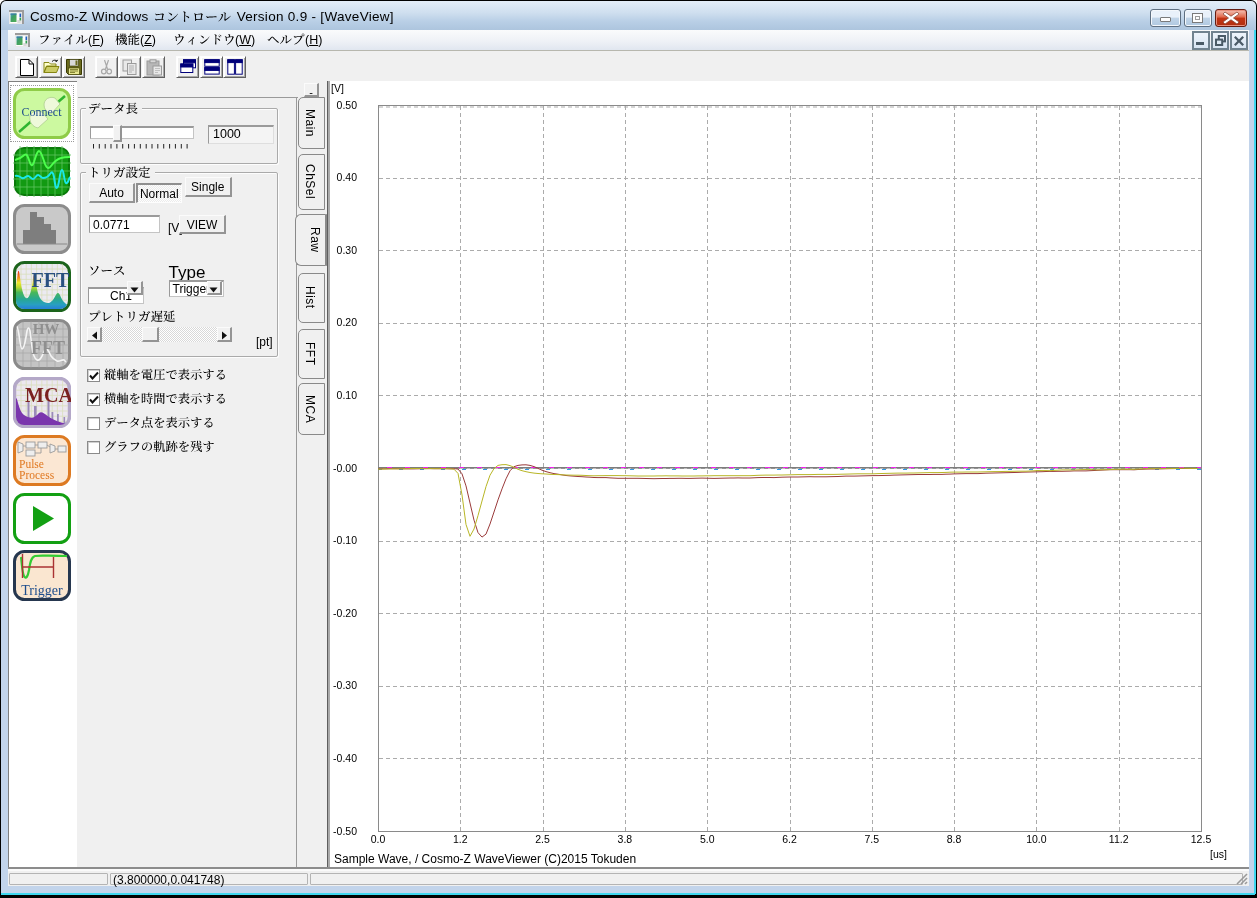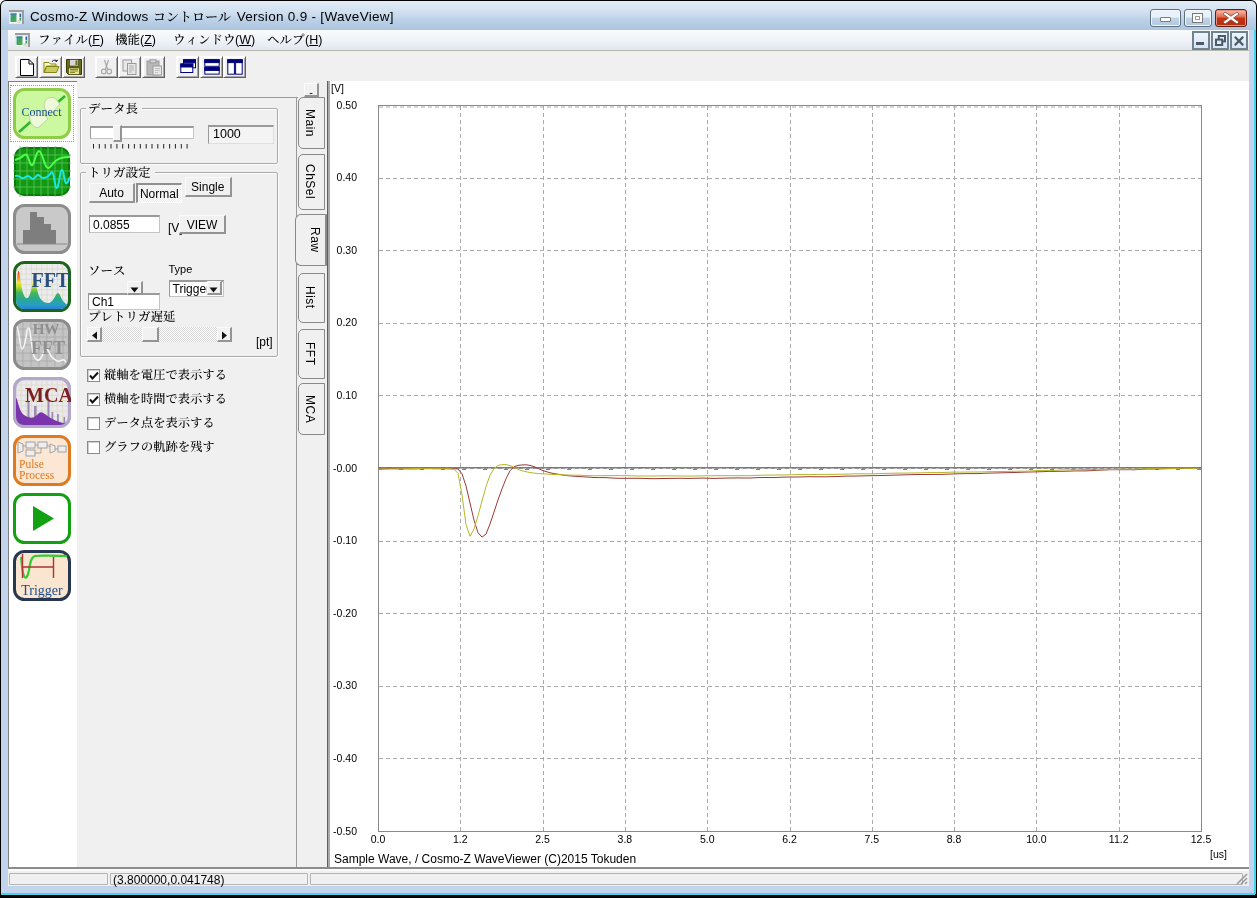--- a/index.html
+++ b/index.html
@@ -416,32 +416,32 @@
         <path d="M5.5 11.5Q5.2 11.5 5.1 11.3Q4.9 11.1 4.8 10.9Q4.7 10.6 4.7 10.3Q4.7 10.1 4.8 9.8Q4.9 9.6 4.9 9.2Q5 8.9 5 8.4Q5 7.9 5 7.3Q5 6.8 5 6.3Q5 5.8 5 5.5Q5 5.1 5 4.7Q5 4.2 5 3.8Q5 3.4 5 3Q5 2.7 4.9 2.4Q4.9 2.1 4.7 2Q4.4 1.9 4 1.9L3.9 1.6Q4.2 1.5 4.4 1.5Q4.6 1.4 4.8 1.4Q5 1.4 5.3 1.5Q5.5 1.6 5.8 1.7Q6 1.8 6.2 2Q6.3 2.1 6.3 2.3Q6.3 2.4 6.3 2.5Q6.2 2.6 6.1 2.7Q6.1 2.8 6 3Q6 3.3 6 3.8Q5.9 4.2 5.9 4.6Q5.9 5 5.9 5.4Q5.9 5.7 5.9 6.3Q5.9 6.8 5.9 7.4Q5.9 8 5.9 8.6Q5.9 9.3 5.9 9.8Q5.9 10.2 5.9 10.5Q6 10.8 6 10.9Q6 11.2 5.8 11.4Q5.7 11.5 5.5 11.5ZM9.3 7.8Q9.1 7.8 8.9 7.7Q8.8 7.6 8.7 7.5Q8.5 7.3 8.3 7.1Q8.1 6.9 7.8 6.6Q7.4 6.3 6.9 6.1Q6.4 5.8 5.7 5.5V5.1Q6.7 5.3 7.6 5.6Q8.5 5.9 9 6.2Q9.3 6.4 9.6 6.7Q9.8 6.9 9.8 7.3Q9.8 7.5 9.6 7.6Q9.5 7.8 9.3 7.8Z"></path>
         <path d="M16.7 11.5Q18.6 10.5 19.5 9.2Q20.4 7.9 20.5 6Q20.6 5.6 20.6 5.2Q20.6 4.7 20.6 4.3Q20.6 3.9 20.6 3.5Q20.6 3.2 20.6 2.9Q20.5 2.7 20.5 2.5Q20.5 2.4 20.3 2.3Q20.2 2.3 20 2.2Q19.8 2.2 19.5 2.1L19.5 1.9Q19.7 1.8 20 1.7Q20.3 1.6 20.5 1.6Q20.7 1.6 20.9 1.6Q21.1 1.7 21.3 1.9Q21.6 2 21.7 2.1Q21.9 2.3 21.9 2.4Q21.9 2.5 21.8 2.6Q21.7 2.7 21.7 2.8Q21.6 2.9 21.6 3.2Q21.6 3.4 21.6 3.8Q21.6 4.2 21.6 4.6Q21.5 5 21.5 5.4Q21.5 5.7 21.5 6Q21.4 8.2 20.2 9.6Q19.1 11 16.9 11.7ZM16.9 8.3Q16.7 8.3 16.6 8.2Q16.5 8.1 16.4 7.8Q16.3 7.6 16.3 7.3Q16.3 7.1 16.4 6.7Q16.4 6.3 16.4 5.6Q16.4 5.3 16.4 4.8Q16.4 4.4 16.4 3.9Q16.4 3.5 16.4 3.3Q16.4 3 16.3 2.9Q16.3 2.8 16.1 2.8Q16 2.7 15.8 2.7Q15.6 2.6 15.4 2.6L15.4 2.3Q15.6 2.3 15.8 2.2Q16.1 2.1 16.2 2.1Q16.4 2.1 16.6 2.2Q16.9 2.3 17.1 2.4Q17.3 2.6 17.5 2.7Q17.6 2.9 17.6 3Q17.6 3.1 17.5 3.2Q17.5 3.4 17.5 3.5Q17.4 3.6 17.4 3.9Q17.4 4 17.4 4.4Q17.4 4.8 17.4 5.3Q17.4 5.7 17.4 6.2Q17.4 6.7 17.4 7.1Q17.4 7.4 17.4 7.6Q17.4 8 17.2 8.2Q17.1 8.3 16.9 8.3Z"></path>
         <path d="M35.7 3.9Q35.5 3.9 35.4 3.7Q35.3 3.5 35.1 3.3Q34.9 3.1 34.6 2.8Q34.4 2.5 34 2.2L34.1 2Q34.6 2.1 35 2.3Q35.4 2.5 35.6 2.8Q35.8 3 35.9 3.1Q36 3.3 36 3.5Q36 3.7 35.9 3.8Q35.8 3.9 35.7 3.9ZM32.1 11.1Q32 11.1 31.9 11Q31.8 10.9 31.7 10.7Q31.6 10.5 31.5 10.3Q31.3 10.1 31.1 9.9Q30.8 9.7 30.5 9.4L30.6 9.2Q30.9 9.3 31.2 9.4Q31.5 9.6 31.7 9.7Q32 9.7 32.1 9.8Q32.3 9.8 32.5 9.8Q32.6 9.8 32.7 9.6Q32.9 9.3 33.1 8.8Q33.3 8.4 33.5 7.8Q33.6 7.2 33.7 6.6Q33.9 6.1 33.9 5.6Q34 5.2 34 4.9Q34 4.8 33.8 4.8Q33.6 4.8 33.2 4.8Q32.8 4.9 32.4 4.9Q32 5 31.6 5Q31.2 5.1 30.9 5.1Q30.6 5.2 30.3 5.2Q29.9 5.3 29.5 5.4Q29.2 5.4 28.9 5.5Q28.5 5.6 28.4 5.6Q28.1 5.7 28 5.8Q27.8 5.9 27.6 5.9Q27.4 5.9 27.2 5.7Q27 5.5 26.8 5.3Q26.7 5.1 26.6 4.9Q26.5 4.7 26.5 4.5Q26.5 4.3 26.6 4.1L26.8 4Q26.9 4.3 27.1 4.5Q27.3 4.8 27.6 4.8Q27.7 4.8 28.1 4.7Q28.5 4.7 29.1 4.6Q29.7 4.6 30.3 4.5Q30.9 4.4 31.5 4.3Q32.1 4.3 32.7 4.2Q33.2 4.1 33.5 4.1Q33.7 4.1 33.8 4Q33.9 3.9 34 3.8Q34.1 3.8 34.2 3.8Q34.3 3.8 34.5 3.9Q34.7 4 34.9 4.1Q35.1 4.3 35.2 4.5Q35.3 4.6 35.3 4.7Q35.3 4.9 35.2 4.9Q35.1 5 35 5.1Q34.9 5.2 34.9 5.4Q34.8 6 34.7 6.6Q34.6 7.2 34.4 7.8Q34.3 8.4 34.1 9Q33.9 9.5 33.6 10.1Q33.5 10.4 33.2 10.6Q33 10.9 32.7 11Q32.4 11.1 32.1 11.1ZM25.9 11.4Q27.1 10.6 27.9 9.8Q28.7 8.9 29.2 8.1Q29.7 7.2 30 6.4Q30.3 5.7 30.5 5Q30.6 4.7 30.6 4.4Q30.7 4 30.8 3.7Q30.8 3.3 30.9 3Q30.9 2.7 30.9 2.5Q30.9 2.3 30.9 2.2Q30.8 2.1 30.7 2.1Q30.5 2 30.3 1.9Q30.1 1.9 29.9 1.8L29.9 1.6Q30.1 1.5 30.4 1.5Q30.7 1.4 30.9 1.4Q31.1 1.4 31.3 1.5Q31.6 1.6 31.8 1.7Q32 1.8 32.2 2Q32.3 2.1 32.3 2.3Q32.3 2.4 32.2 2.5Q32.2 2.6 32.1 2.7Q32 2.8 31.9 3.1Q31.9 3.3 31.8 3.6Q31.7 3.9 31.6 4.3Q31.6 4.6 31.5 5Q31.3 5.4 31.1 6.1Q30.9 6.7 30.5 7.4Q30.2 8.2 29.6 8.9Q29 9.7 28.1 10.4Q27.3 11.1 26.1 11.7ZM36.8 2.9Q36.7 2.9 36.5 2.8Q36.4 2.6 36.2 2.4Q36 2.1 35.8 1.9Q35.5 1.6 35.1 1.3L35.2 1.1Q35.7 1.3 36.1 1.5Q36.5 1.6 36.7 1.8Q36.9 2 37.1 2.2Q37.2 2.4 37.2 2.6Q37.2 2.8 37.1 2.9Q37 2.9 36.8 2.9Z"></path>
         <path d="M44.4 1.2H47V1.5H44.4ZM43.8 1.2V1.1V0.7L45 1.2H44.8V2.2Q44.8 2.6 44.7 3.1Q44.7 3.5 44.5 4Q44.3 4.5 43.8 5Q43.4 5.4 42.7 5.8L42.6 5.6Q43.2 5.1 43.4 4.5Q43.7 3.9 43.8 3.4Q43.8 2.8 43.8 2.2ZM46.5 1.2H46.4L46.9 0.6L47.9 1.5Q47.8 1.5 47.7 1.6Q47.6 1.6 47.4 1.6V4Q47.4 4.1 47.5 4.2Q47.5 4.2 47.7 4.2H48.2Q48.3 4.2 48.4 4.2Q48.6 4.2 48.6 4.2Q48.7 4.2 48.7 4.2Q48.7 4.2 48.8 4.1Q48.8 3.9 48.9 3.5Q49 3.1 49.1 2.6H49.3L49.3 4.1Q49.5 4.2 49.6 4.3Q49.6 4.4 49.6 4.5Q49.6 4.8 49.3 4.9Q49 5.1 48.1 5.1H47.4Q47 5.1 46.8 5Q46.6 4.9 46.6 4.7Q46.5 4.6 46.5 4.3ZM42.8 6.1H47.6V6.5H42.9ZM47.3 6.1H47.1L47.8 5.5L48.8 6.4Q48.7 6.5 48.6 6.6Q48.5 6.6 48.3 6.6Q47.8 7.9 47 8.9Q46.2 10 44.9 10.8Q43.7 11.5 41.9 12L41.8 11.8Q44 11 45.4 9.5Q46.7 8 47.3 6.1ZM44 6.1Q44.3 7.1 44.8 7.9Q45.4 8.7 46.1 9.3Q46.9 9.9 47.8 10.3Q48.7 10.7 49.7 11L49.7 11.1Q49.4 11.2 49.1 11.4Q48.9 11.6 48.8 12Q47.4 11.5 46.5 10.8Q45.5 10 44.8 8.9Q44.1 7.8 43.8 6.2ZM38.6 1.3H41L41.6 0.6Q41.6 0.6 41.8 0.7Q41.9 0.9 42.2 1.1Q42.4 1.3 42.6 1.5Q42.6 1.7 42.3 1.7H38.7ZM38.5 4.5H41L41.6 3.8Q41.6 3.8 41.7 3.9Q41.9 4.1 42.1 4.2Q42.4 4.4 42.6 4.6Q42.5 4.8 42.2 4.8H38.6ZM38.5 6.1H41L41.5 5.4Q41.5 5.4 41.7 5.5Q41.9 5.6 42.1 5.8Q42.4 6 42.5 6.2Q42.5 6.4 42.2 6.4H38.6ZM37.9 2.9H41.6L42.2 2.1Q42.2 2.1 42.4 2.3Q42.6 2.4 42.8 2.6Q43.1 2.8 43.3 3Q43.2 3.2 42.9 3.2H38ZM38.5 7.7V7.2L39.5 7.7H41.8V8H39.5V11.6Q39.5 11.6 39.4 11.7Q39.2 11.8 39.1 11.8Q38.9 11.9 38.7 11.9H38.5ZM41.3 7.7H41.2L41.7 7.1L42.8 7.9Q42.7 8 42.6 8.1Q42.5 8.2 42.3 8.2V11.2Q42.3 11.2 42.2 11.3Q42 11.3 41.8 11.4Q41.7 11.5 41.5 11.5H41.3ZM39 10.4H41.8V10.8H39Z"></path>
         <path d="M51.9 4.5H58.8L59.4 3.8Q59.4 3.8 59.5 3.9Q59.7 4 59.9 4.1Q60 4.2 60.2 4.4Q60.4 4.6 60.6 4.7Q60.6 4.8 60.5 4.8Q60.4 4.9 60.3 4.9H52ZM55.7 4.5H56.7V11L55.7 10.8ZM56.2 7.3H58.8L59.5 6.5Q59.5 6.5 59.6 6.6Q59.7 6.7 59.9 6.8Q60.1 7 60.3 7.2Q60.5 7.3 60.6 7.5Q60.6 7.7 60.3 7.7H56.2ZM53.2 7.9Q53.6 8.8 54.1 9.4Q54.6 10 55.3 10.3Q56 10.6 56.8 10.7Q57.7 10.8 58.9 10.8Q59.2 10.8 59.6 10.8Q60 10.8 60.5 10.8Q60.9 10.8 61.3 10.8Q61.8 10.8 62.1 10.7V10.9Q61.8 11 61.7 11.2Q61.5 11.4 61.5 11.8Q61.3 11.8 60.9 11.8Q60.6 11.8 60.2 11.8Q59.8 11.8 59.4 11.8Q59.1 11.8 58.8 11.8Q57.6 11.8 56.7 11.6Q55.8 11.4 55.1 11Q54.4 10.6 53.9 9.9Q53.4 9.1 53.1 8ZM53 6.2 54.4 6.5Q54.4 6.6 54.3 6.7Q54.2 6.8 54 6.8Q53.8 7.8 53.4 8.7Q53 9.7 52.3 10.5Q51.6 11.4 50.5 12L50.4 11.9Q51.2 11.2 51.8 10.2Q52.3 9.3 52.6 8.2Q52.9 7.2 53 6.2ZM52 2.3H60.9V2.7H52ZM55.7 0.4 57.2 0.6Q57.2 0.7 57.1 0.8Q57 0.9 56.7 0.9V2.5H55.7ZM52 1.6 52.2 1.6Q52.4 2.3 52.4 2.9Q52.3 3.5 52.1 3.8Q51.9 4.2 51.6 4.4Q51.5 4.5 51.3 4.6Q51 4.6 50.9 4.5Q50.7 4.5 50.6 4.3Q50.5 4 50.6 3.8Q50.8 3.6 51 3.5Q51.3 3.4 51.5 3.1Q51.7 2.8 51.9 2.4Q52 2 52 1.6ZM60.5 2.3H60.3L60.9 1.7L62 2.7Q61.9 2.8 61.8 2.8Q61.7 2.8 61.5 2.9Q61.2 3.2 60.8 3.6Q60.3 4 60 4.2L59.8 4.1Q59.9 3.9 60.1 3.6Q60.2 3.2 60.3 2.9Q60.4 2.6 60.5 2.3Z"></path>
       </g>
     </svg></div>
 <div class="btn95" style="left:89px;top:183px;width:46px;height:20px;line-height:19px">Auto</div>
 <div class="btn95 pressed" style="left:135.5px;top:183px;width:46.5px;height:20px;line-height:19px">Normal</div>
 <div class="btn95" style="left:185px;top:177px;width:46.5px;height:20px;line-height:19px">Single</div>
-<div class="inp" style="left:89px;top:215px;width:71px;height:18px;line-height:16px;padding-left:3px">0.0855</div>
+<div class="inp" style="left:89px;top:215px;width:71px;height:18px;line-height:16px;padding-left:3px">0.0771</div>
 <div class="abs" style="left:168px;top:221px;font-size:12px">[V]</div>
 <div class="btn95" style="left:179px;top:215px;width:47px;height:19px;line-height:18px">VIEW</div>
 <div class="abs" style="left:88px;top:263px"><svg width="40" height="13" viewBox="0 0 40 13">
       <g fill="#000">
         <path d="M2.6 11.2Q3.7 10.5 4.6 9.7Q5.6 9 6.4 8.1Q7.1 7.2 7.7 6.3Q8.3 5.4 8.7 4.6Q9 3.8 9.2 3.2Q9.2 3 9.2 2.9Q9.1 2.7 8.9 2.6Q8.7 2.5 8.3 2.3L8.4 2.1Q8.6 2 8.8 2Q9 2 9.3 2Q9.5 2 9.7 2.2Q10 2.3 10.2 2.5Q10.4 2.7 10.5 2.9Q10.7 3.1 10.7 3.2Q10.7 3.4 10.6 3.5Q10.5 3.6 10.3 3.7Q10.2 3.8 10.1 4Q9.4 5.6 8.4 7Q7.4 8.5 6 9.6Q4.6 10.7 2.8 11.4ZM4.6 5.9Q4.3 5.9 4.2 5.7Q4 5.5 3.8 5.2Q3.7 4.8 3.4 4.4Q3.1 4 2.8 3.6Q2.4 3.2 2.1 2.8L2.2 2.6Q2.8 2.8 3.3 3.1Q3.8 3.4 4.2 3.8Q4.6 4.1 4.8 4.5Q5.1 4.9 5.1 5.3Q5.1 5.5 5 5.7Q4.8 5.9 4.6 5.9Z"></path>
         <path d="M15 7.6Q14.8 7.6 14.6 7.4Q14.3 7.2 14.1 6.9Q13.9 6.7 13.8 6.4Q13.7 6.2 13.7 6Q13.7 5.8 13.7 5.7L13.9 5.6Q14.1 5.8 14.2 6Q14.4 6.2 14.6 6.3Q14.7 6.4 15 6.4Q15.3 6.4 15.8 6.4Q16.3 6.4 17 6.3Q17.6 6.3 18.2 6.3Q18.9 6.2 19.5 6.2Q20 6.1 20.4 6.1Q20.9 6.1 21 6.1Q21.6 6 22 6Q22.4 5.9 22.6 5.9Q22.9 5.9 23.1 6Q23.4 6.1 23.6 6.2Q23.7 6.4 23.7 6.6Q23.7 6.8 23.6 6.9Q23.4 7 23.1 7Q22.8 7 22.4 7Q22 7 21.4 7Q21.2 7 20.7 7Q20.2 7 19.5 7Q18.9 7.1 18.3 7.1Q17.7 7.2 17.1 7.2Q16.6 7.2 16.3 7.3Q16 7.3 15.7 7.4Q15.5 7.5 15.4 7.5Q15.2 7.6 15 7.6Z"></path>
         <path d="M26 10.6Q26.8 10.1 27.7 9.5Q28.6 8.9 29.4 8.2Q30.2 7.4 30.9 6.7Q31.6 5.9 32.1 5.1Q32.7 4.3 33 3.5Q33.1 3.3 32.9 3.3Q32.6 3.4 32.1 3.5Q31.7 3.5 31.3 3.7Q30.8 3.8 30.4 3.9Q30 4 29.7 4Q29.5 4.1 29.4 4.2Q29.3 4.3 29.2 4.3Q29.1 4.4 28.9 4.4Q28.7 4.4 28.5 4.2Q28.3 4.1 28.1 3.9Q27.9 3.6 27.8 3.5Q27.8 3.3 27.7 3.1Q27.7 2.9 27.7 2.6L27.9 2.5Q28.1 2.7 28.2 2.9Q28.3 3.1 28.5 3.2Q28.6 3.3 28.8 3.3Q29.1 3.3 29.5 3.2Q29.8 3.2 30.3 3.1Q30.8 3.1 31.2 3Q31.7 2.9 32.1 2.8Q32.4 2.7 32.6 2.7Q32.8 2.6 32.9 2.6Q33 2.5 33.1 2.4Q33.2 2.3 33.3 2.3Q33.4 2.3 33.7 2.5Q33.9 2.6 34.1 2.7Q34.3 2.9 34.5 3.1Q34.6 3.3 34.6 3.4Q34.6 3.5 34.5 3.6Q34.4 3.7 34.2 3.8Q34.1 3.9 34 4Q33.8 4.4 33.5 4.9Q33.1 5.4 32.7 5.9Q32.3 6.4 31.9 7Q31.4 7.4 30.9 7.9Q30.3 8.5 29.6 9Q28.9 9.5 28 10Q27.2 10.5 26.1 10.9ZM35.5 10.7Q35.3 10.7 35.1 10.5Q35 10.4 34.8 10.2Q34.6 9.9 34.3 9.6Q33.9 9 33.5 8.6Q33 8.1 32.5 7.7Q32 7.3 31.4 6.9L31.6 6.7Q32.4 7 33.2 7.4Q34 7.8 34.6 8.2Q35.3 8.7 35.6 9.2Q36 9.7 36 10.1Q36 10.3 35.9 10.5Q35.7 10.7 35.5 10.7Z"></path>
       </g>
     </svg></div>
-<div class="abs" style="left:168.5px;top:263px;font-size:11px">Type</div>
-<div class="inp" style="left:88px;top:293px;width:72px;height:17px;line-height:15px;padding-left:3px">Ch1</div>
+<div class="abs" style="left:168.5px;top:263px;font-size:17px">Type</div>
+<div class="inp" style="left:88px;top:287px;width:56px;height:17px;line-height:15px;padding-left:21px">Ch1</div>
 <div class="btn95" style="left:127px;top:281.0px;width:15.5px;height:14px"><svg width="9" height="6" viewBox="0 0 9 6" style="margin-top:4px">
       <path d="M0.5 0.5 H8.5 L4.5 5.5 Z" fill="#111"></path>
     </svg></div>
 <div class="inp" style="left:168.5px;top:279.5px;width:55px;height:17px;line-height:15px;padding-left:3px">Trigger</div>
 <div class="btn95" style="left:206.5px;top:281.0px;width:15.5px;height:14px"><svg width="9" height="6" viewBox="0 0 9 6" style="margin-top:4px">
       <path d="M0.5 0.5 H8.5 L4.5 5.5 Z" fill="#111"></path>
     </svg></div>
 <div class="abs" style="left:88px;top:308.5px"><svg width="90" height="13" viewBox="0 0 90 13">
       <g fill="#000">
         <path d="M2.2 11.3Q3.5 10.6 4.6 9.8Q5.7 9 6.5 8Q7.4 7 7.9 6Q8.5 4.9 8.8 3.9Q8.8 3.7 8.8 3.7Q8.7 3.7 8.6 3.7Q8.5 3.7 8.1 3.7Q7.8 3.7 7.3 3.8Q6.8 3.9 6.3 3.9Q5.8 4 5.4 4.1Q4.9 4.2 4.5 4.2Q4.1 4.3 4 4.4Q3.7 4.4 3.5 4.5Q3.3 4.7 3.1 4.7Q2.9 4.7 2.6 4.5Q2.4 4.3 2.2 4.1Q2 3.8 1.9 3.6Q1.9 3.5 1.9 3.3Q1.8 3.1 1.8 2.9L2 2.8Q2.2 3 2.5 3.3Q2.7 3.5 3 3.5Q3.2 3.5 3.6 3.5Q4 3.4 4.6 3.4Q5.1 3.3 5.7 3.3Q6.2 3.2 6.7 3.2Q7.3 3.1 7.6 3Q8 3 8.2 3Q8.4 2.9 8.5 2.9Q8.6 2.8 8.7 2.7Q8.7 2.7 8.9 2.7Q9 2.7 9.3 2.8Q9.5 3 9.8 3.2Q10 3.4 10.2 3.6Q10.3 3.8 10.3 3.9Q10.3 4.1 10.2 4.2Q10.1 4.3 10 4.4Q9.8 4.6 9.8 4.8Q9.1 6.3 8.1 7.6Q7.1 8.9 5.6 9.9Q4.2 10.9 2.3 11.6ZM11 3.3Q10.5 3.3 10.1 2.9Q9.7 2.5 9.7 1.9Q9.7 1.4 10.1 1Q10.5 0.6 11 0.6Q11.6 0.6 12 1Q12.4 1.4 12.4 1.9Q12.4 2.5 12 2.9Q11.6 3.3 11 3.3ZM11 2.8Q11.4 2.8 11.7 2.6Q11.9 2.3 11.9 1.9Q11.9 1.6 11.7 1.3Q11.4 1 11 1Q10.7 1 10.4 1.3Q10.1 1.6 10.1 1.9Q10.1 2.3 10.4 2.6Q10.7 2.8 11 2.8Z"></path>

